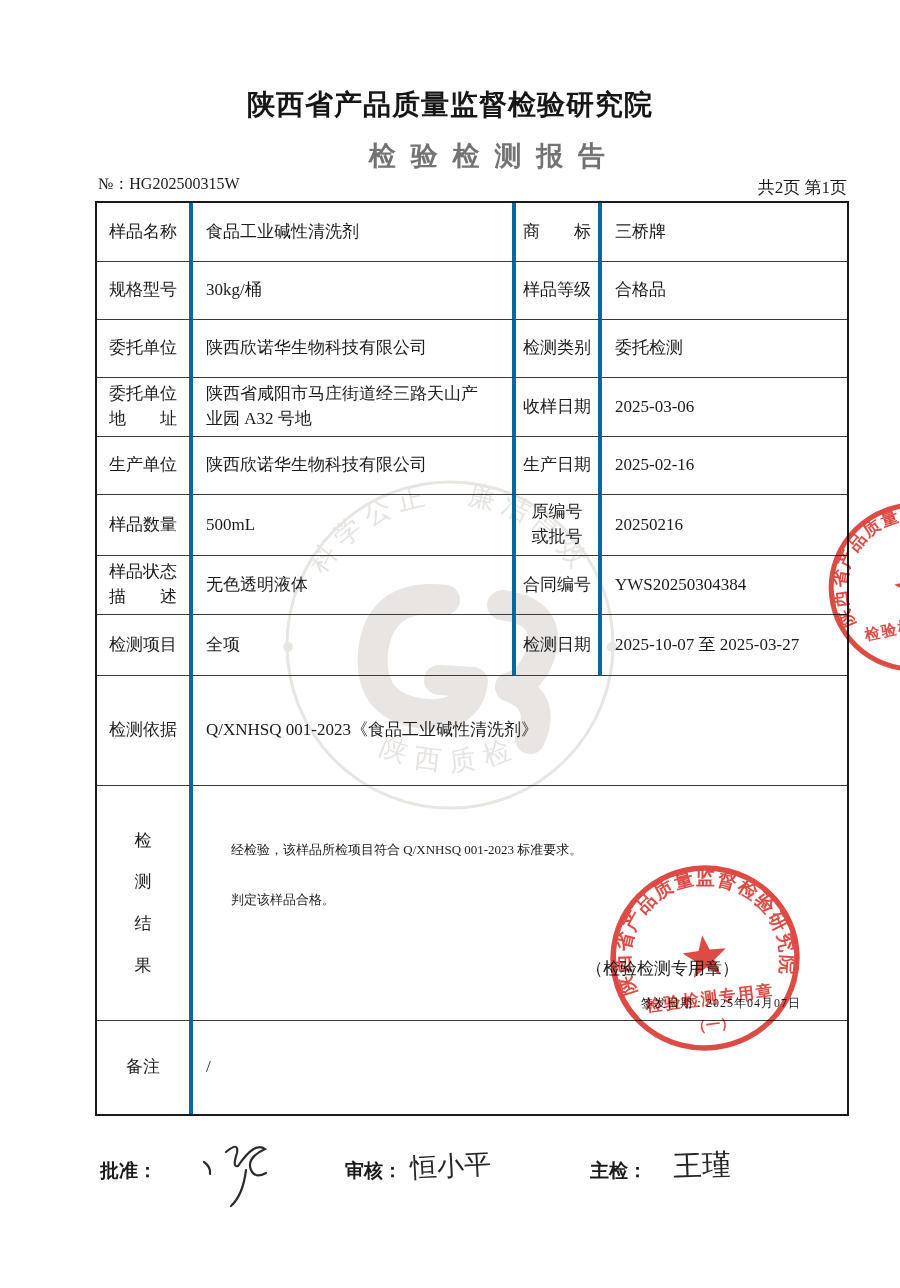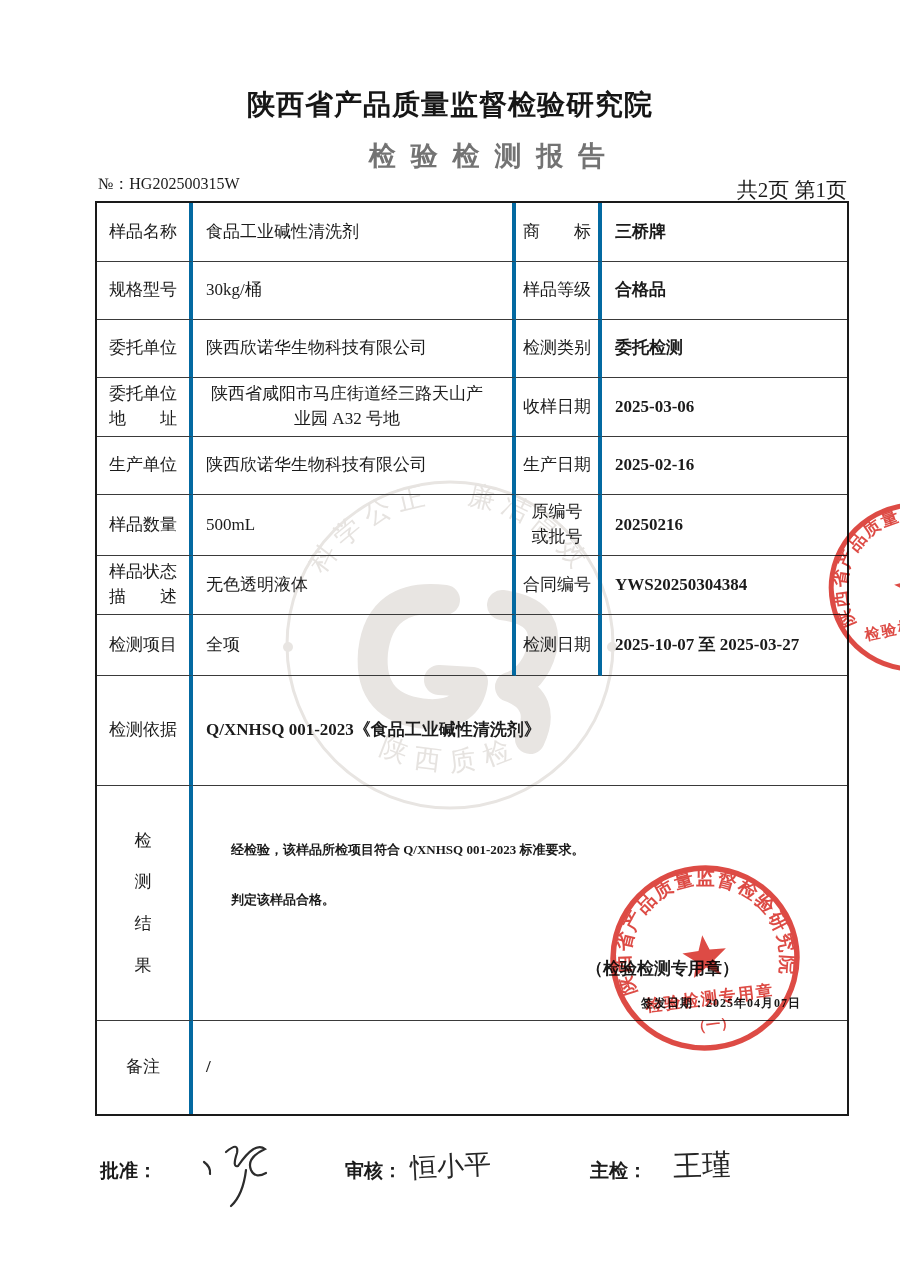--- a/index.html
+++ b/index.html
@@ -22,43 +22,43 @@
     position:absolute;left:0;top:138px;width:900px;
     text-align:center;font-size:27px;font-weight:700;
     font-family:"Liberation Sans","DejaVu Sans",sans-serif;
     letter-spacing:0.55em;text-indent:0.55em;color:#737373;margin-left:37px;
   }
   .meta-line{
     position:absolute;left:95px;top:174px;width:752px;height:24px;
     font-size:16px;color:#1b1b1b;
   }
   .report-no{position:absolute;left:3px;top:0;}
-  .page-info{position:absolute;right:0;top:2px;font-size:21px;}
+  .page-info{position:absolute;right:0;top:2px;font-size:17px;}
   
   .report-table{
     position:absolute;left:95px;top:201px;width:750px;
     display:grid;
     grid-template-columns:96px 323px 86px 245px;
     grid-template-rows:59px 58px 58px 59px 58px 61px 59px 61px 110px 235px 93px;
     border:2px solid #1a1a1a;
     background:transparent;
     z-index:2;
   }
   .cell{
     border-right:4px solid #0369a1;
     border-bottom:1px solid #3a3a3a;
     display:flex;align-items:center;
     font-size:17px;line-height:1.45;
     box-sizing:border-box;
     white-space:pre-line;
   }
-  .cell.last-col{border-right:none;font-weight:bold;}
+  .cell.last-col{border-right:none;}
   .cell.last-row{border-bottom:none;}
   .lbl{justify-content:center;text-align:center;}
-  .val{padding-left:13px;padding-right:24px;text-align:center;}
+  .val{padding-left:13px;padding-right:24px;text-align:left;}
   .span3{grid-column:2 / 5;}
   .result-cell{position:relative;align-items:flex-start;display:block;}
   .result-text{padding:26px 30px 0 38px;font-size:13px;line-height:1.95;}
   .seal-note{position:absolute;right:108px;bottom:38px;font-size:17px;margin-top:32px;}
   .issue-date{position:absolute;right:46px;bottom:8px;font-size:12px;letter-spacing:1px;}
   .vertical-lbl{line-height:2.45;}
   
   .sign-row{
     position:absolute;left:95px;top:1146px;width:760px;height:90px;
     font-size:19px;font-weight:700;

